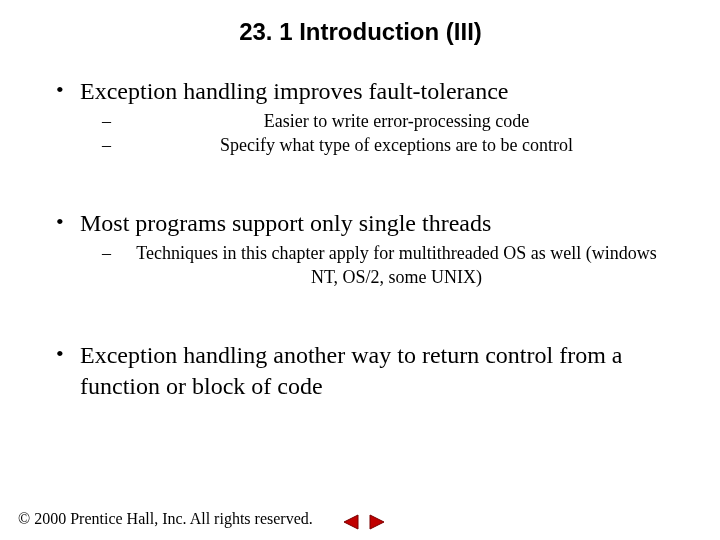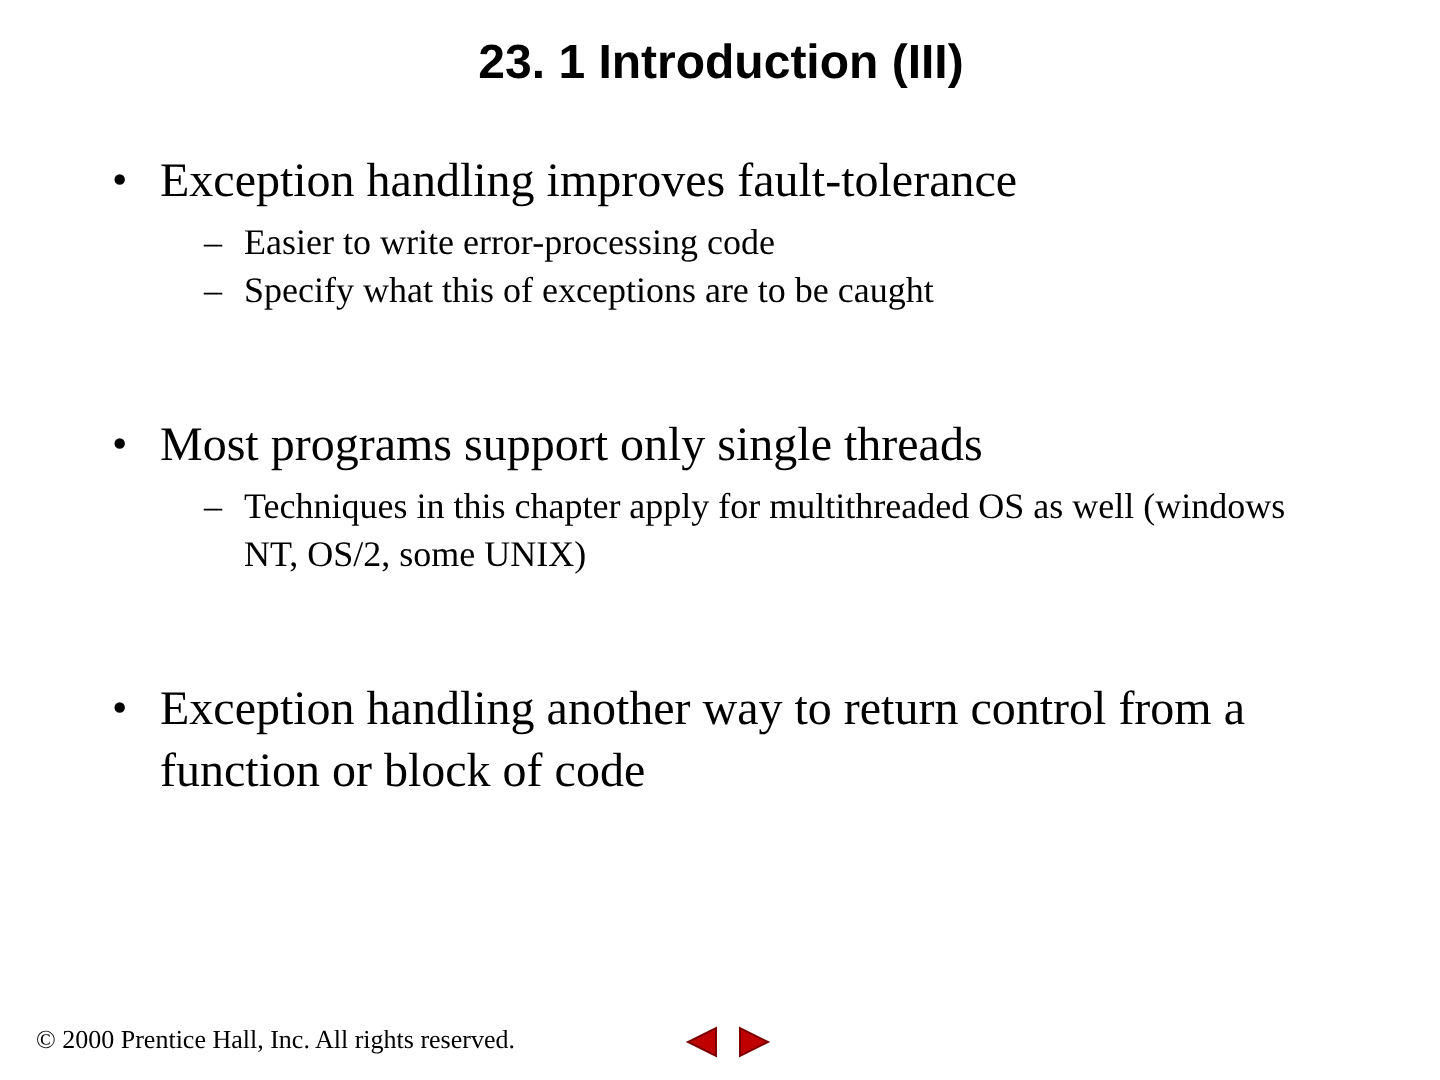--- a/index.html
+++ b/index.html
@@ -44,39 +44,40 @@
     content: "•";
     position: absolute;
     left: 6px;
     top: 0;
     font-size: 22px;
   }
   ul.level2 {
     list-style: none;
     padding: 0;
     margin: 2px 0 0 0;
+    text-align: center;
   }
   ul.level2 > li {
     font-size: 18px;
     padding-left: 42px;
     position: relative;
     line-height: 1.35;
     margin: 0;
   }
   ul.level2 > li::before {
     content: "–";
     position: absolute;
     left: 22px;
     top: 0;
   }
   .footer {
     position: absolute;
     left: 18px;
     bottom: 12px;
-    font-size: 13px;
+    font-size: 16px;
     font-family: "Times New Roman", Times, serif;
     margin-top: 20px;
   }
   .nav {
     position: absolute;
     bottom: 10px;
     left: 340px;
   }
   .nav svg {
     display: inline-block;
@@ -92,21 +93,21 @@
 
 <div class="slide">
 
   <h1 class="title">23. 1   Introduction (III)</h1>
 
   <ul class="level1">
     <li>
       <span>Exception handling improves fault-tolerance</span>
       <ul class="level2">
         <li>Easier to write error-processing code</li>
-        <li>Specify what this of exceptions are to be caught</li>
+        <li>Specify what type of exceptions are to be control</li>
       </ul>
     </li>
     <li>
       <span>Most programs support only single threads</span>
       <ul class="level2">
         <li>Techniques in this chapter apply for multithreaded OS as well (windows NT, OS/2, some UNIX)</li>
       </ul>
     </li>
     <li>
       <span>Exception handling another way to return control from a function or block of code</span>

